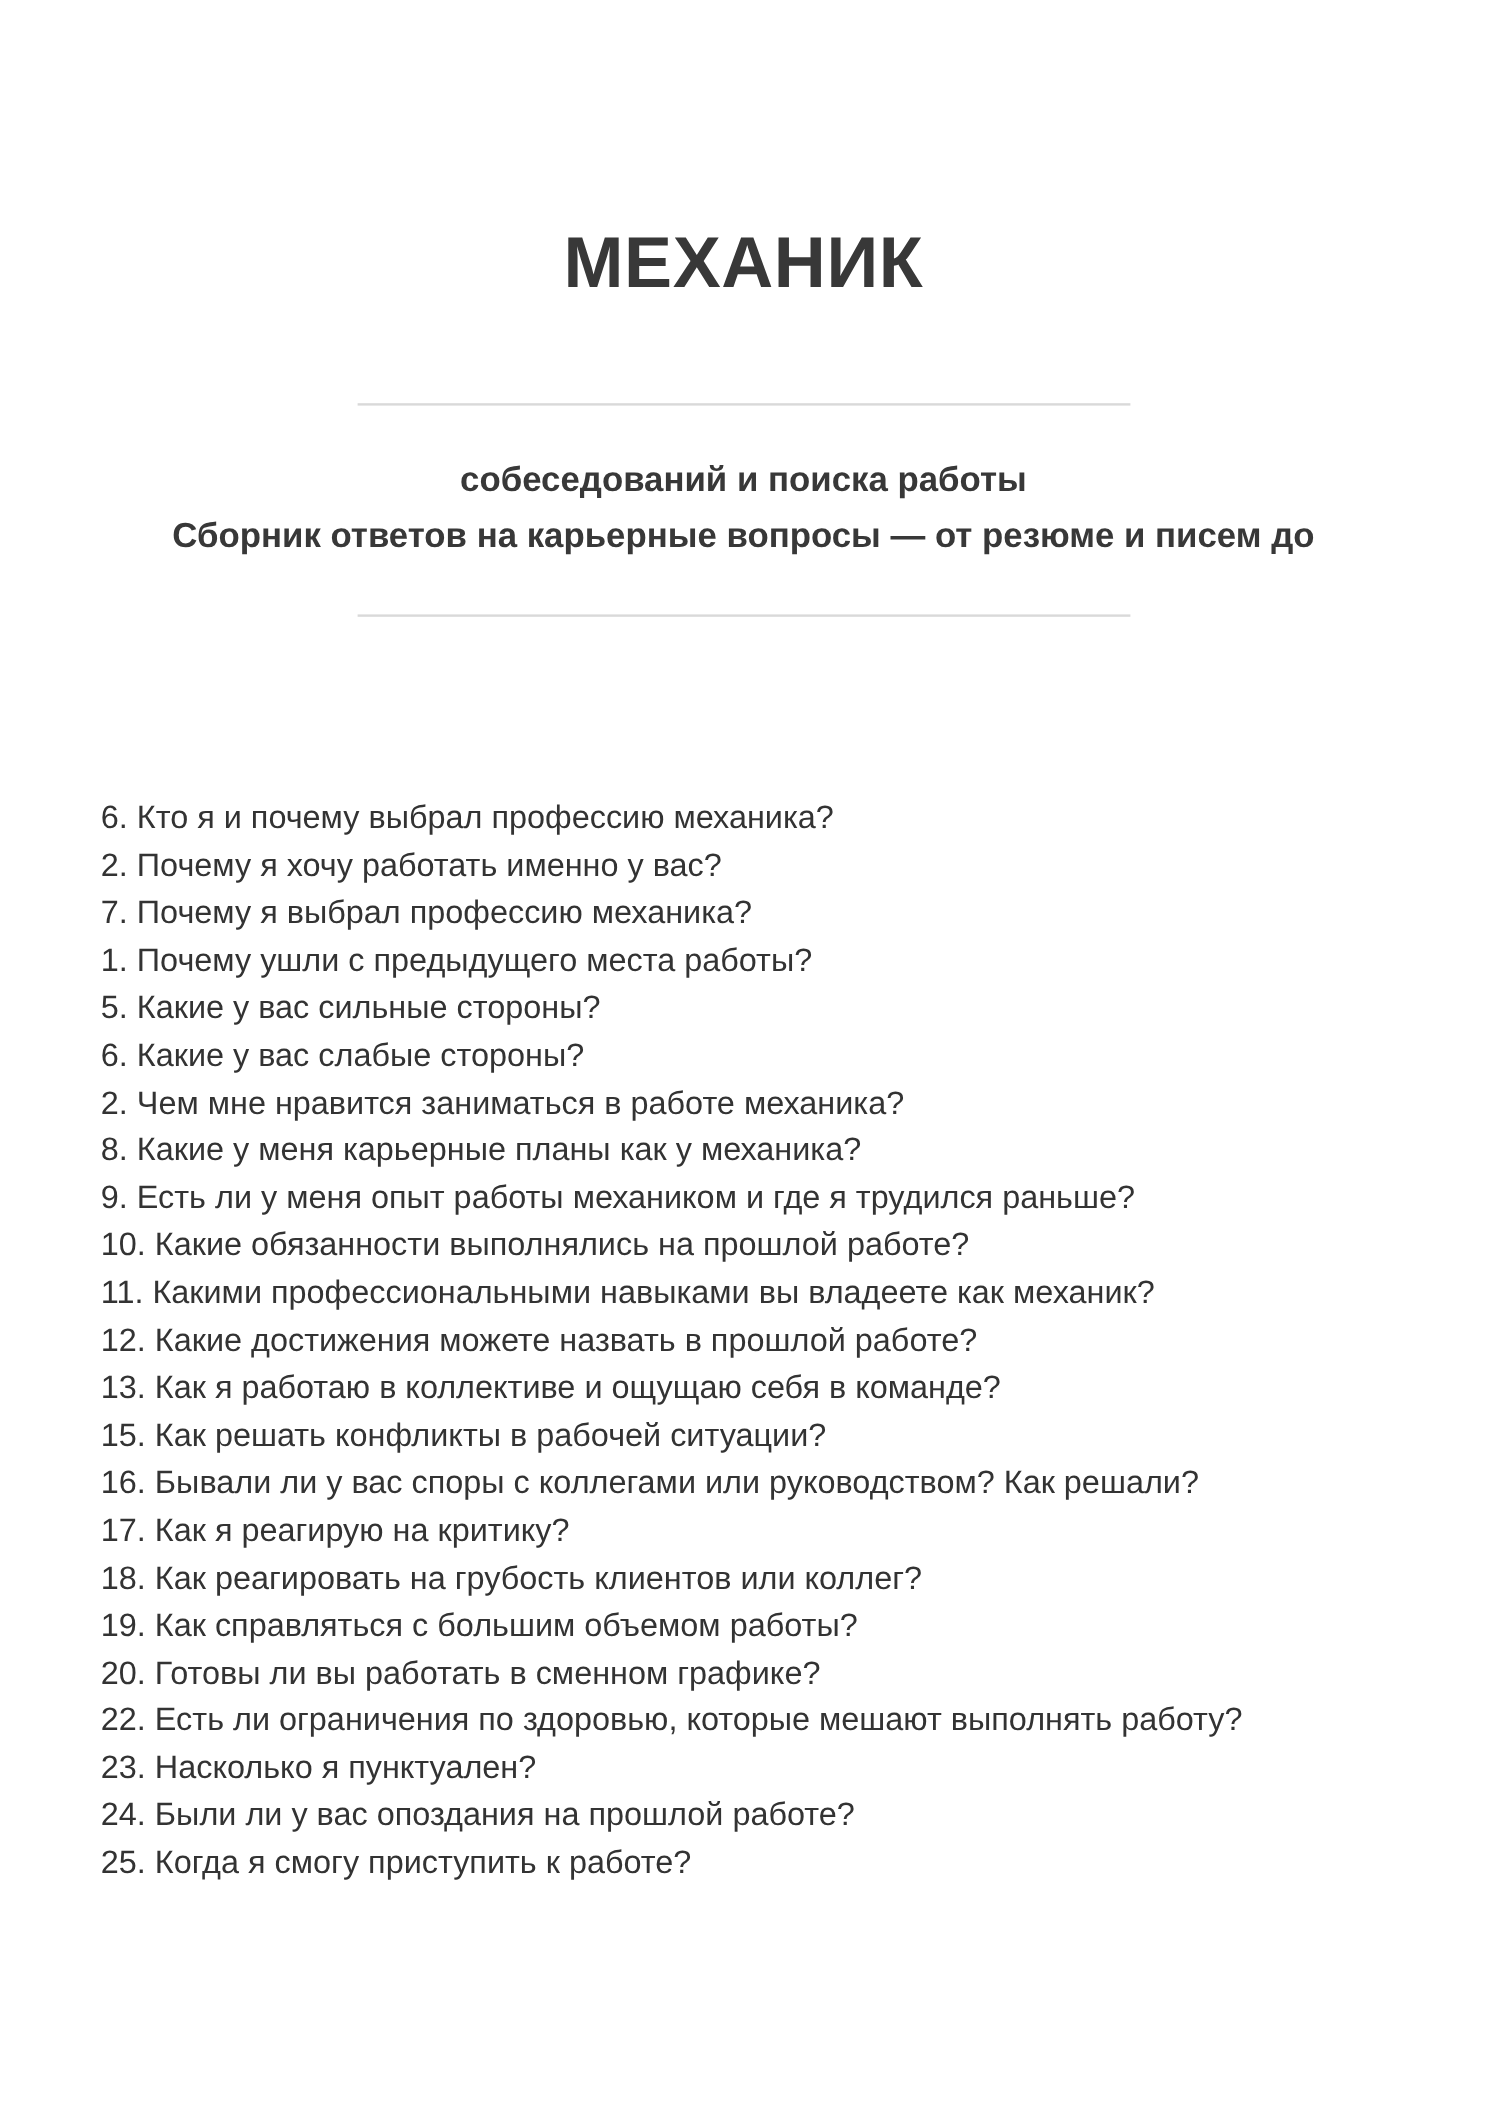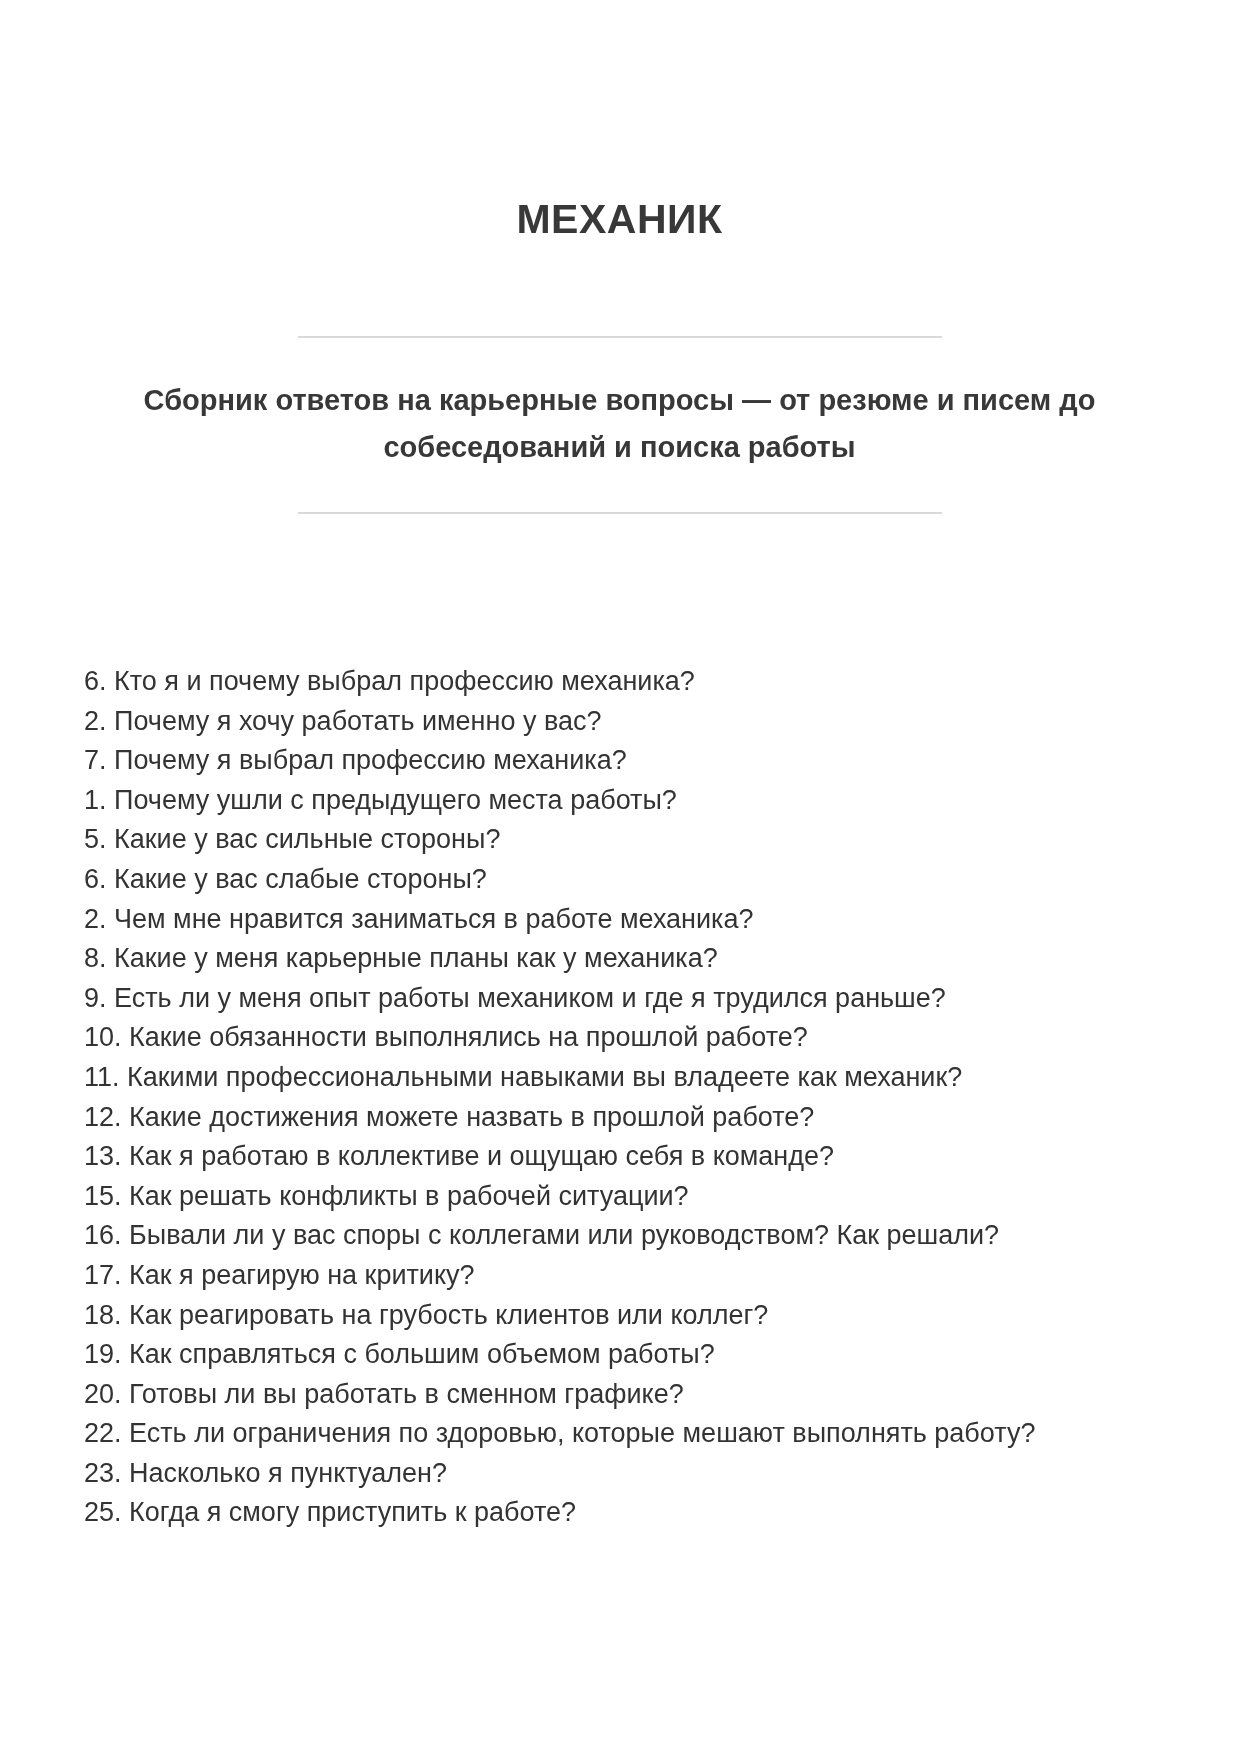--- a/index.html
+++ b/index.html
@@ -18,21 +18,21 @@
     color:var(--c-text);
   }
   .page{
     width:1239px;
     height:1753px;
     padding-top:188px;
     background:var(--c-bg);
   }
   .doc-title{
     text-align:center;
-    font-size:41px;
+    font-size:60px;
     line-height:62px;
     font-weight:700;
     color:var(--c-title);
     letter-spacing:0.5px;
   }
   .divider{
     width:644px;
     height:2px;
     background:var(--c-divider);
     margin-left:auto;
@@ -62,22 +62,22 @@
 </head>
 <body>
 
 <div class="page">
 
   <h1 class="doc-title">МЕХАНИК</h1>
 
   <div class="divider divider-top"></div>
 
   <div class="doc-subtitle">
+    <div>собеседований и поиска работы</div>
     <div>Сборник ответов на карьерные вопросы — от резюме и писем до</div>
-    <div>собеседований и поиска работы</div>
   </div>
 
   <div class="divider divider-bottom"></div>
 
   <ul class="question-list">
       <li>6. Кто я и почему выбрал профессию механика?</li>
       <li>2. Почему я хочу работать именно у вас?</li>
       <li>7. Почему я выбрал профессию механика?</li>
       <li>1. Почему ушли с предыдущего места работы?</li>
       <li>5. Какие у вас сильные стороны?</li>
@@ -90,16 +90,17 @@
       <li>12. Какие достижения можете назвать в прошлой работе?</li>
       <li>13. Как я работаю в коллективе и ощущаю себя в команде?</li>
       <li>15. Как решать конфликты в рабочей ситуации?</li>
       <li>16. Бывали ли у вас споры с коллегами или руководством? Как решали?</li>
       <li>17. Как я реагирую на критику?</li>
       <li>18. Как реагировать на грубость клиентов или коллег?</li>
       <li>19. Как справляться с большим объемом работы?</li>
       <li>20. Готовы ли вы работать в сменном графике?</li>
       <li>22. Есть ли ограничения по здоровью, которые мешают выполнять работу?</li>
       <li>23. Насколько я пунктуален?</li>
+      <li>24. Были ли у вас опоздания на прошлой работе?</li>
       <li>25. Когда я смогу приступить к работе?</li>
     </ul>
 
 </div>
 
 </body></html>

